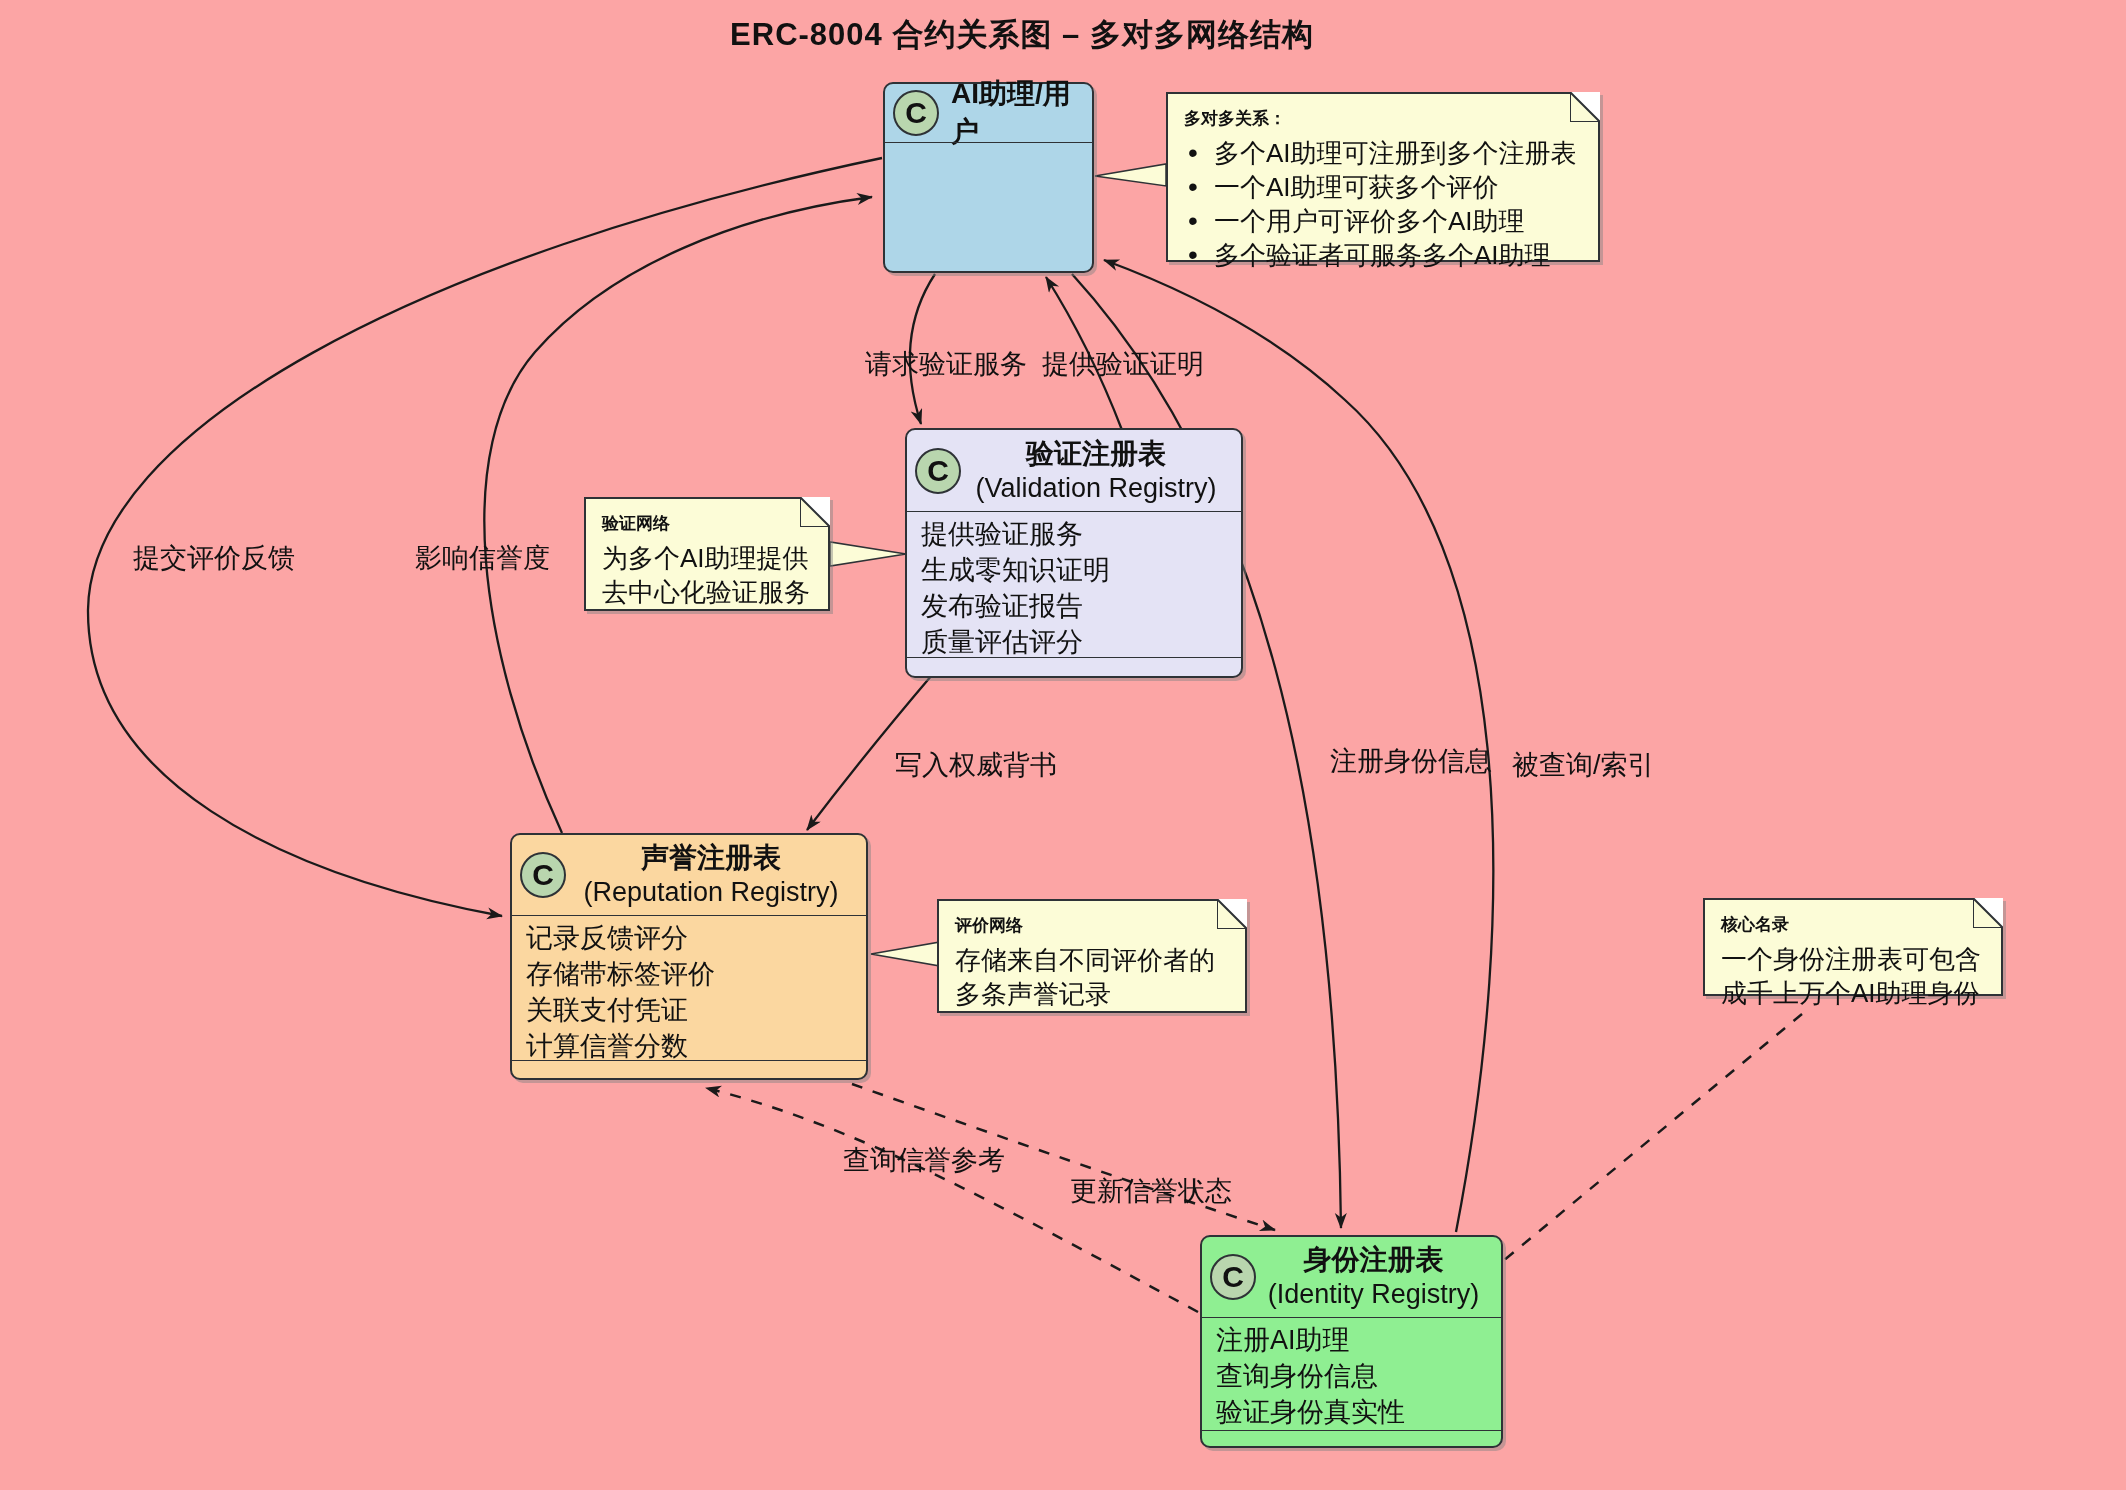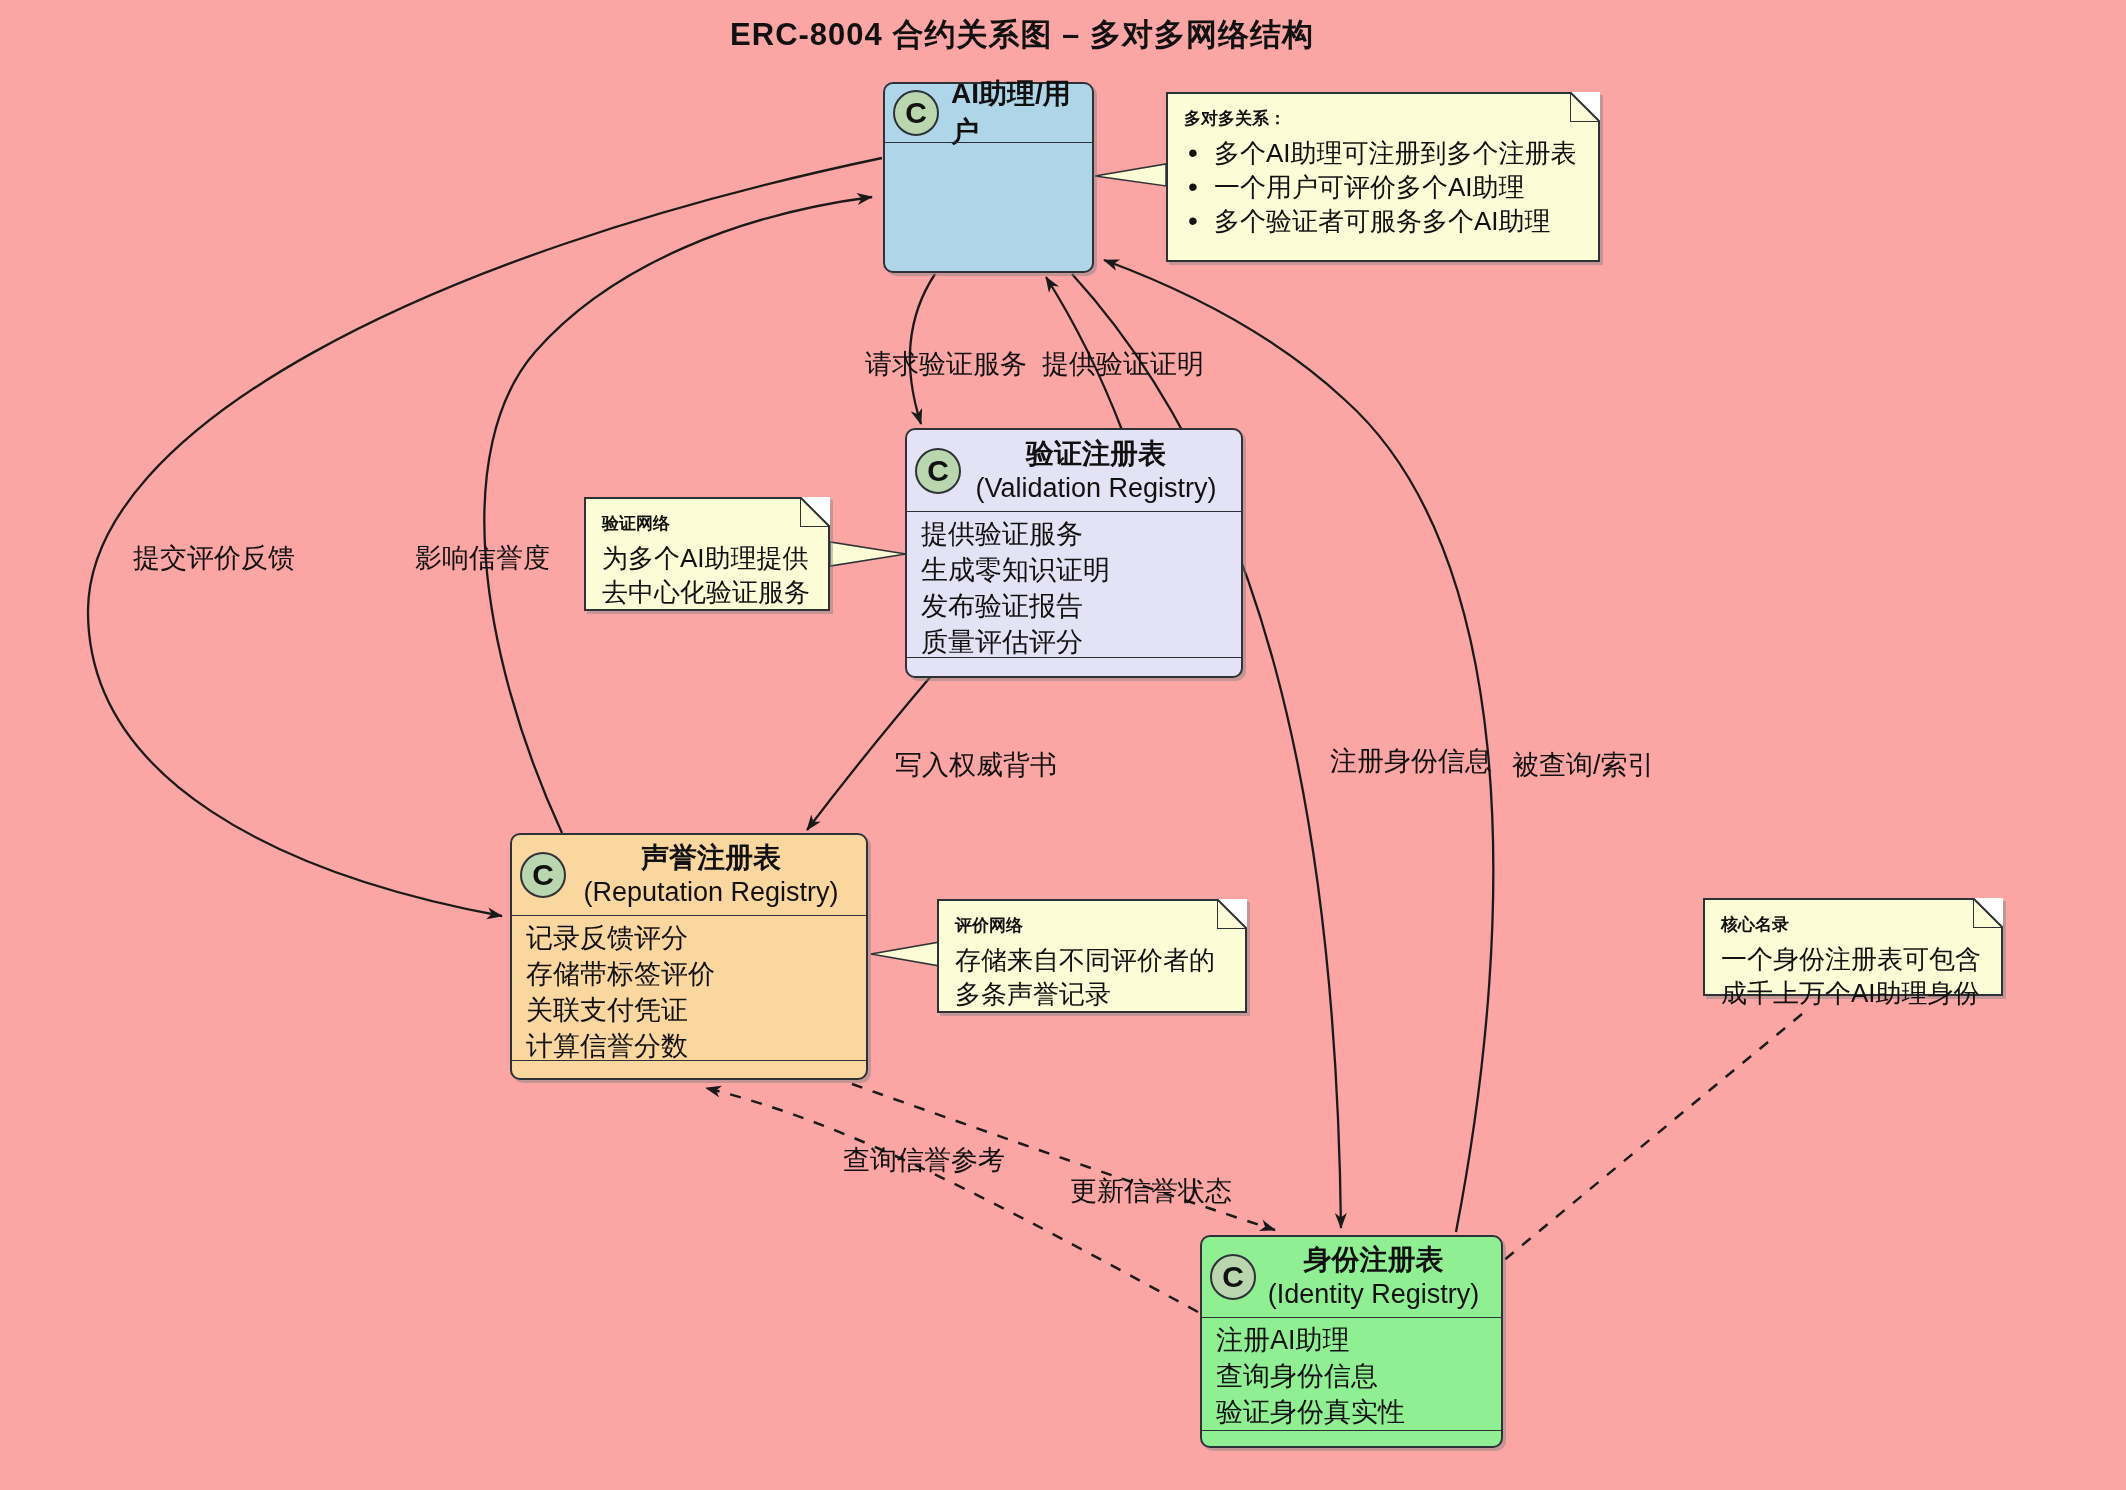--- a/index.html
+++ b/index.html
@@ -163,20 +163,21 @@
   </div>
 
   <div class="note" style="left:1166px;top:92px;width:434px;height:170px;">
     <svg class="fold" width="30" height="30" viewBox="0 0 30 30">
       <path d="M0,0 L30,30 L30,0 Z" fill="#ffffff"></path>
       <path d="M0,0 L30,30 L0,30 Z" style="fill:var(--c-note);stroke:var(--c-border);stroke-width:2px;"></path>
     </svg>
     <div class="note-heading">多对多关系：</div>
     <ul>
       <li>多个AI助理可注册到多个注册表</li>
+      <li>一个AI助理可获多个评价</li>
       <li>一个用户可评价多个AI助理</li>
       <li>多个验证者可服务多个AI助理</li>
     </ul>
   </div>
 
   <div class="note" style="left:584px;top:497px;width:246px;height:114px;">
     <svg class="fold" width="30" height="30" viewBox="0 0 30 30">
       <path d="M0,0 L30,30 L30,0 Z" fill="#ffffff"></path>
       <path d="M0,0 L30,30 L0,30 Z" style="fill:var(--c-note);stroke:var(--c-border);stroke-width:2px;"></path>
     </svg>

